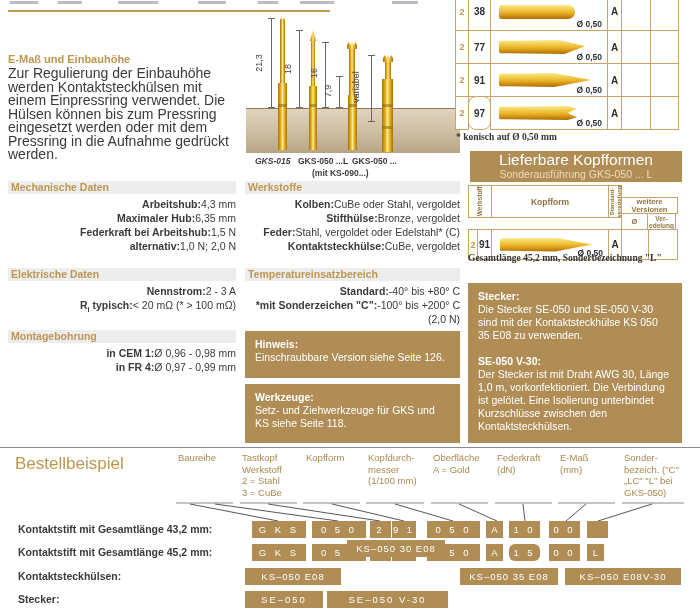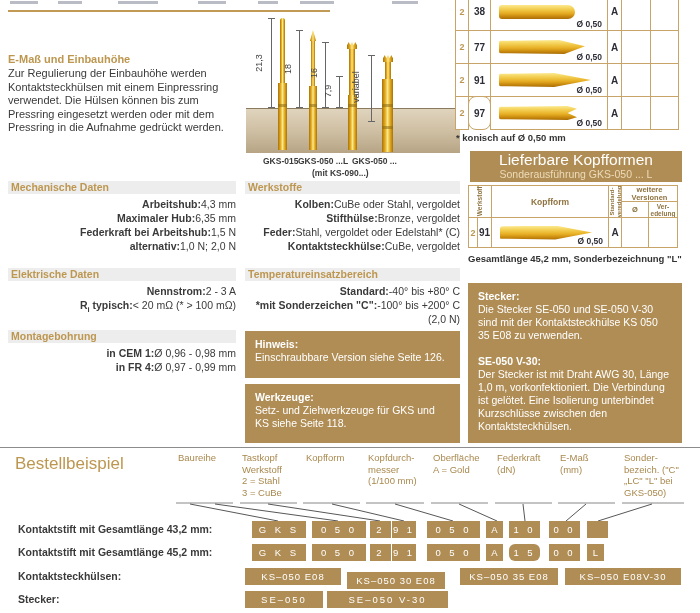--- a/index.html
+++ b/index.html
@@ -6,21 +6,21 @@
   #screen{position:relative;width:700px;height:613px;background:#fff;overflow:hidden;
           font-family:"Liberation Sans",sans-serif;color:#3a3a3a;}
   .abs{position:absolute;}
   
   .bar{background:#ededee;color:#bd9750;font-weight:bold;font-size:10.5px;height:13px;line-height:13px;padding-left:3px;}
   .sec{position:absolute;width:228px;}
   .drow{display:flex;justify-content:flex-end;font-size:10.5px;height:14px;line-height:14px;}
   .drow b{white-space:nowrap;}
   .drow .val{text-align:right;white-space:nowrap;}
   .goldtitle{color:#bd9750;font-weight:bold;font-size:11px;}
-  .body-text{font-size:11px;line-height:13.5px;color:#3a3a3a;}
+  .body-text{font-size:14px;line-height:13.5px;color:#3a3a3a;}
   
   .tanbox{background:#b08d55;color:#fff;font-size:10.5px;line-height:13px;padding:7px 10px;box-sizing:border-box;}
   .tanbox b{display:block;}
   
   .trow{display:flex;}
   .tcell{border:1px solid #c8a469;box-sizing:border-box;background:#fff;display:flex;align-items:center;justify-content:center;position:relative;}
   .tcell.mlap{margin-left:-1px;}
   .rlap{margin-top:-1px;}
   .wnum{color:#bd9750;font-weight:bold;font-size:9px;}
   .code-num{color:#2e2e38;font-weight:bold;font-size:10px;}
@@ -48,21 +48,21 @@
   .kf-head{position:absolute;left:470px;top:151px;width:212px;height:31px;background:#b08d55;text-align:center;}
   .kf-title{color:#fff;font-size:15.5px;line-height:17px;}
   .kf-sub{color:#ecdcba;font-size:10.5px;line-height:12px;}
   .khead-txt{color:#8f7340;font-weight:bold;}
   .rot{transform:rotate(-90deg);white-space:pre-line;text-align:center;line-height:6.5px;}
   
   .b-header{position:absolute;top:452px;width:62px;font-size:9.5px;line-height:11.5px;color:#a9894e;white-space:pre-line;}
   .b-label{position:absolute;left:18px;width:232px;font-size:10.5px;font-weight:bold;line-height:17px;color:#3a3a3a;}
   .cbox{position:absolute;height:17px;background:#b08d55;color:#fff;font-size:9.5px;line-height:17px;text-align:center;letter-spacing:3px;white-space:nowrap;overflow:hidden;}
   .cbox.tight{letter-spacing:1px;}
-  .footnote{font-size:9.5px;font-weight:600;color:#333;}
+  .footnote{font-size:9.5px;font-weight:600;color:#333;font-family:Liberation Serif, serif;}
 </style>
 </head>
 <body>
 
 <div id="screen">
 
   <div class="frag" style="left:10px;width:28px;"></div>
   <div class="frag" style="left:58px;width:24px;"></div>
   <div class="frag" style="left:118px;width:40px;"></div>
   <div class="frag" style="left:198px;width:28px;"></div>
@@ -150,21 +150,21 @@
   <div class="dimlab" style="left:250px;top:58px;">21,3</div>
   <div class="dimline" style="left:299px;top:30px;height:78px;"></div>
   <div class="dimlab" style="left:283px;top:64px;">18</div>
   <div class="dimline" style="left:325px;top:42px;height:66px;"></div>
   <div class="dimlab" style="left:309px;top:68px;">16</div>
   <div class="dimline" style="left:339px;top:76px;height:32px;"></div>
   <div class="dimlab" style="left:322px;top:86px;">7,9</div>
   <div class="dimline" style="left:371px;top:55px;height:67px;"></div>
   <div class="dimlab" style="left:340px;top:82px;">variabel</div>
 
-  <div class="pinlab" style="left:263px;top:156px;">GKS-015</div>
+  <div class="pinlab" style="left:255px;top:156px;font-style:italic;">GKS-015</div>
   <div class="pinlab" style="left:298px;top:156px;">GKS-050 ...L</div>
   <div class="pinlab" style="left:352px;top:156px;">GKS-050 ...</div>
   <div class="pinlab" style="left:312px;top:168px;font-weight:bold;">(mit KS-090...)</div>
 
   <div class="sec" style="left:245px;top:181px;width:215px;">
     <div class="bar">Werkstoffe</div>
     <div style="height:3px;"></div>
     <div class="drow">
         <b>Kolben:</b>
         <span class="val">CuBe oder Stahl, vergoldet</span>
@@ -297,21 +297,21 @@
       <div class="tcell" style="width:24px;height:33px;">
           <span class="khead-txt rot" style="font-size:6.5px;">Werkstoff</span>
         </div>
       <div class="tcell mlap" style="width:118px;height:33px;">
           <span class="khead-txt" style="font-size:8.5px;">Kopfform</span>
         </div>
       <div class="tcell mlap" style="width:14px;height:33px;">
           <span class="khead-txt rot" style="font-size:6px;">Standard-
 veredelung</span>
         </div>
-      <div style="width:78px;margin-left:-1px;">
+      <div style="width:55px;margin-left:-1px;margin-top:12px;">
         <div class="tcell" style="width:57px;height:17px;">
             <span class="khead-txt" style="font-size:7.5px;line-height:8px;white-space:pre-line;text-align:center;">weitere
 Versionen</span>
           </div>
         <div class="trow rlap">
           <div class="tcell" style="width:28px;height:17px;">
               <span class="khead-txt" style="font-size:7.5px;">Ø</span>
             </div>
           <div class="tcell mlap" style="width:30px;height:17px;">
               <span class="khead-txt" style="font-size:6.5px;line-height:7px;white-space:pre-line;text-align:center;">Ver-
@@ -416,20 +416,20 @@
   <div class="cbox" style="left:312px;top:544px;width:54px;">0 5 0</div>
   <div class="cbox" style="left:370px;top:544px;width:21px;">2</div>
   <div class="cbox" style="left:392px;top:544px;width:24px;">9 1</div>
   <div class="cbox" style="left:427px;top:544px;width:53px;">0 5 0</div>
   <div class="cbox" style="left:486px;top:544px;width:17px;letter-spacing:0;">A</div>
   <div class="cbox" style="left:509px;top:544px;width:31px;border-radius:6px;">1 5</div>
   <div class="cbox" style="left:549px;top:544px;width:31px;">0 0</div>
   <div class="cbox" style="left:587px;top:544px;width:17px;letter-spacing:0;">L</div>
 
   <div class="cbox tight" style="left:245px;top:568px;width:96px;">KS–050 E08</div>
-  <div class="cbox tight" style="left:347px;top:572px;width:98px;">KS–050 30 E08</div>
+  <div class="cbox tight" style="left:347px;top:540px;width:98px;">KS–050 30 E08</div>
   <div class="cbox tight" style="left:460px;top:568px;width:98px;">KS–050 35 E08</div>
   <div class="cbox tight" style="left:565px;top:568px;width:116px;">KS–050 E08V-30</div>
 
   <div class="cbox" style="left:245px;top:591px;width:78px;letter-spacing:2px;">SE–050</div>
   <div class="cbox" style="left:327px;top:591px;width:121px;letter-spacing:2px;">SE–050 V-30</div>
 
 </div>
 
 </body></html>

